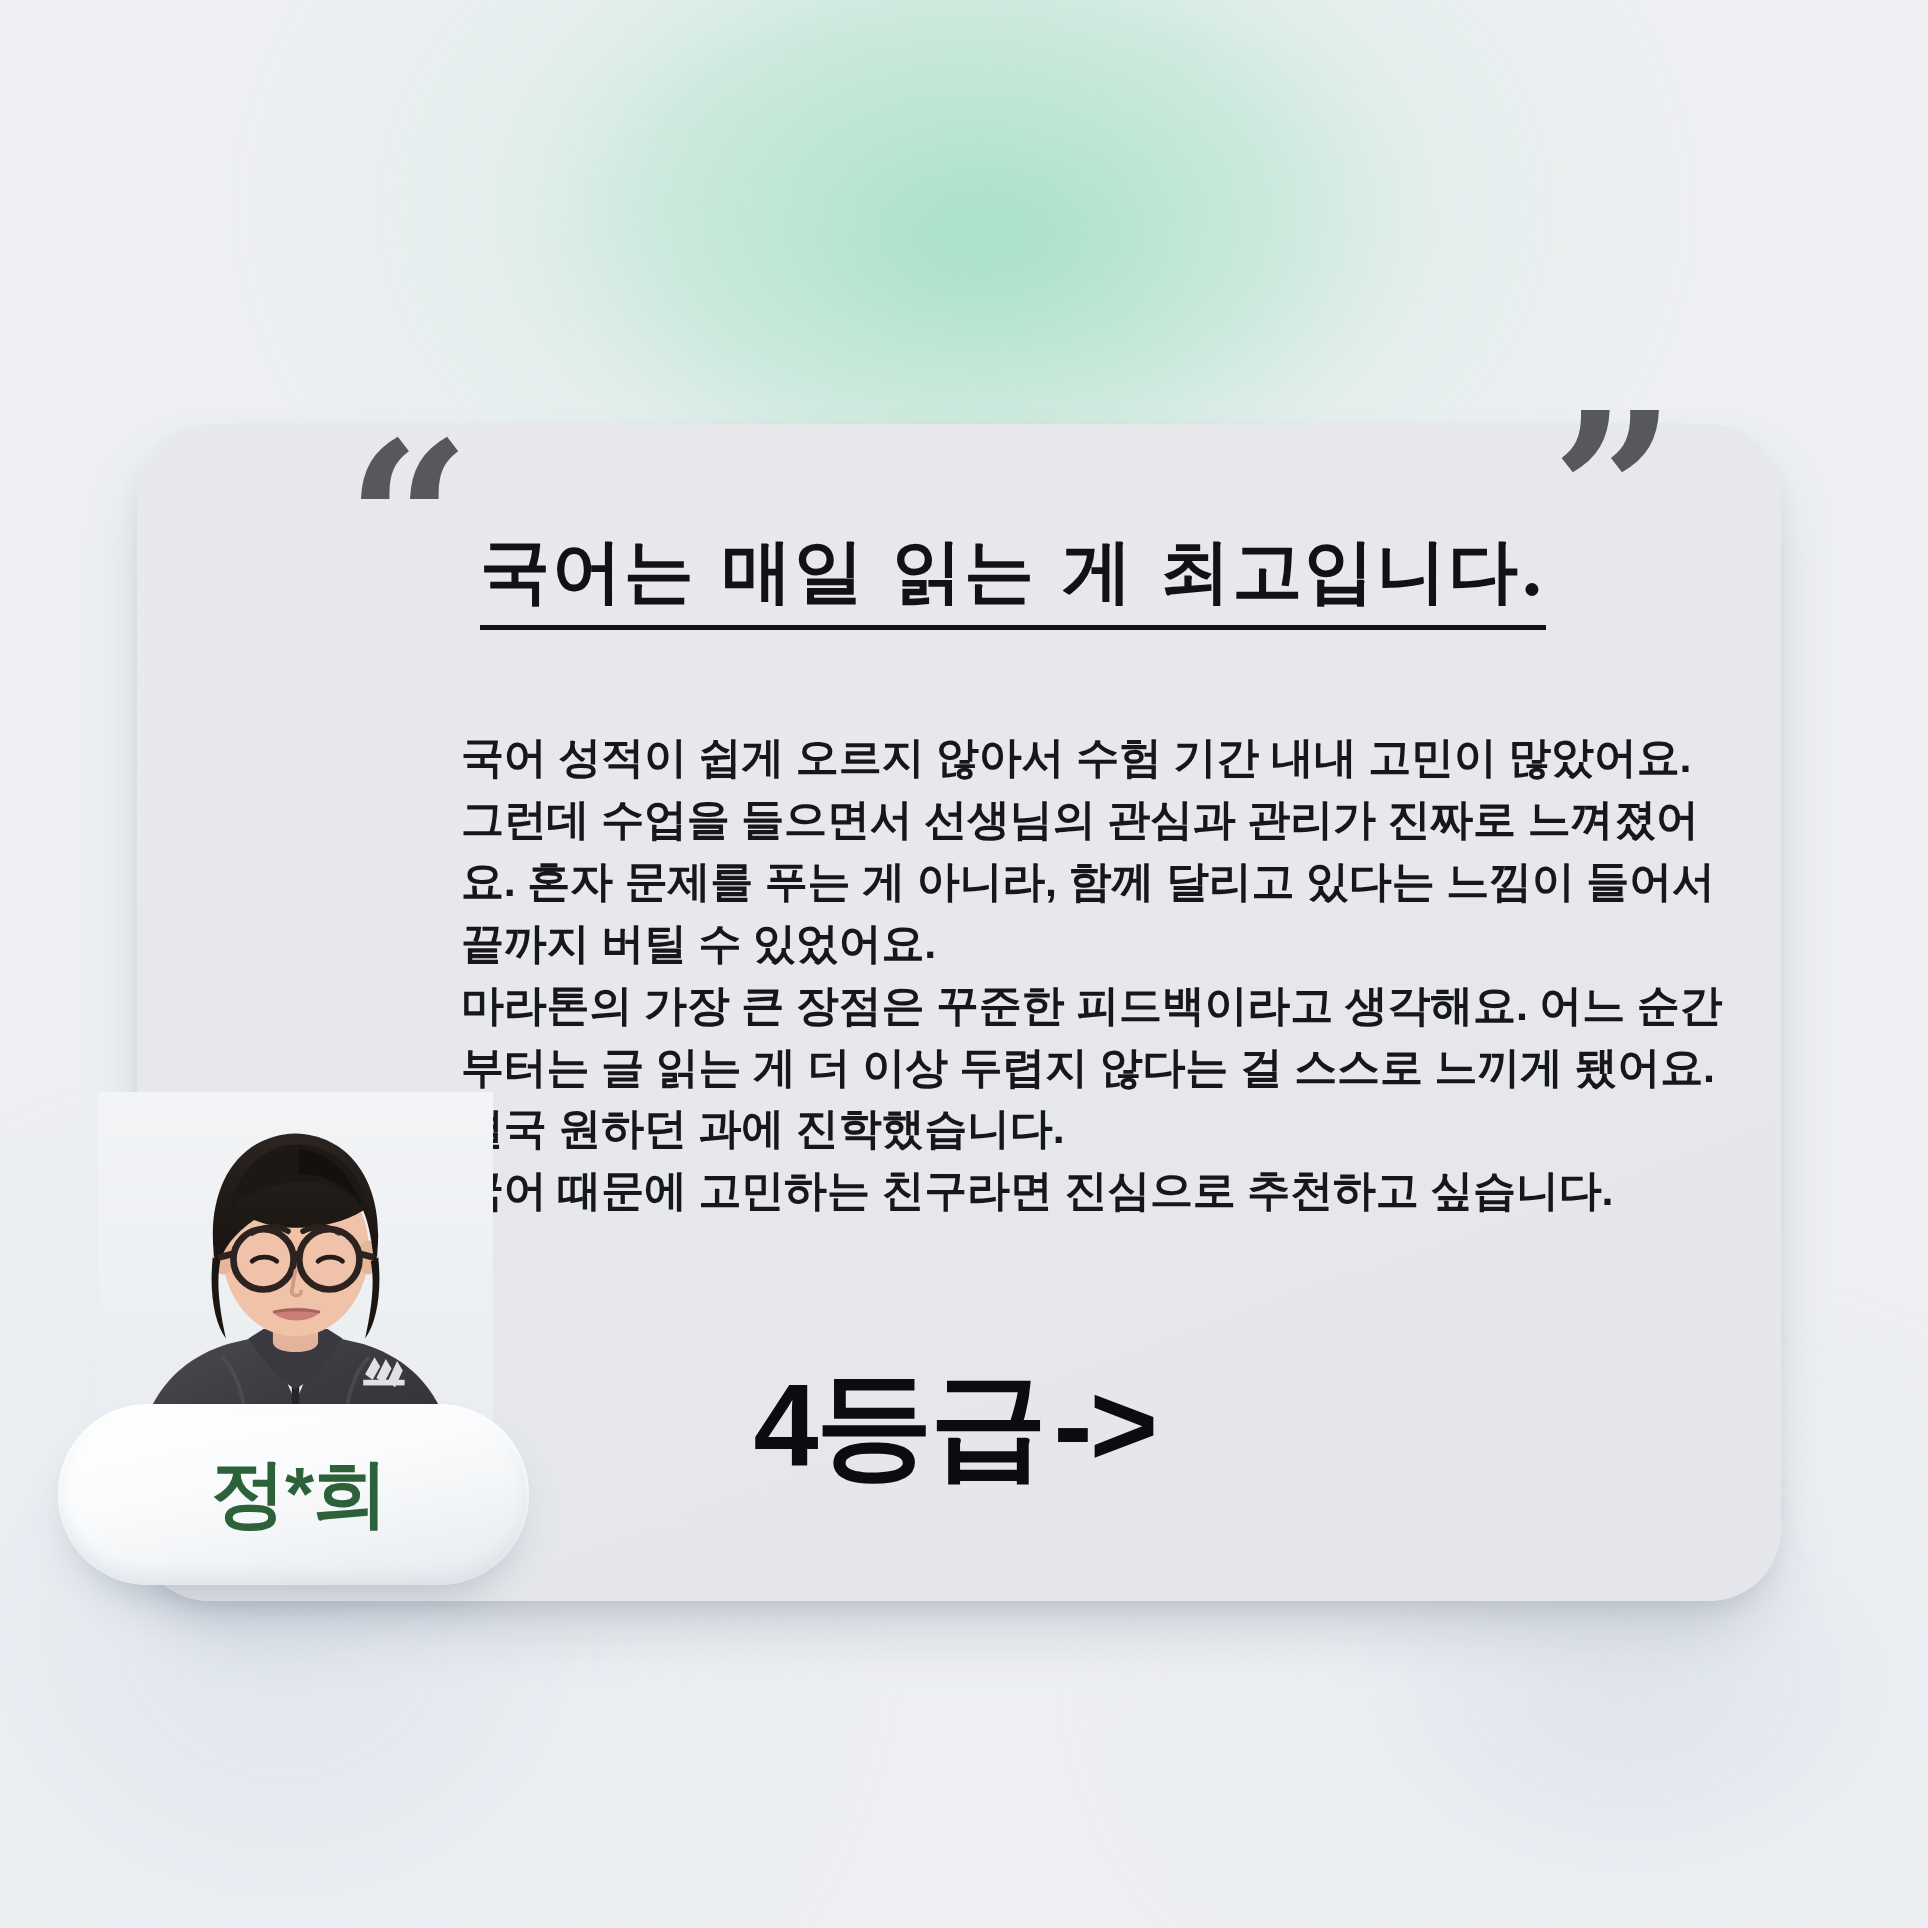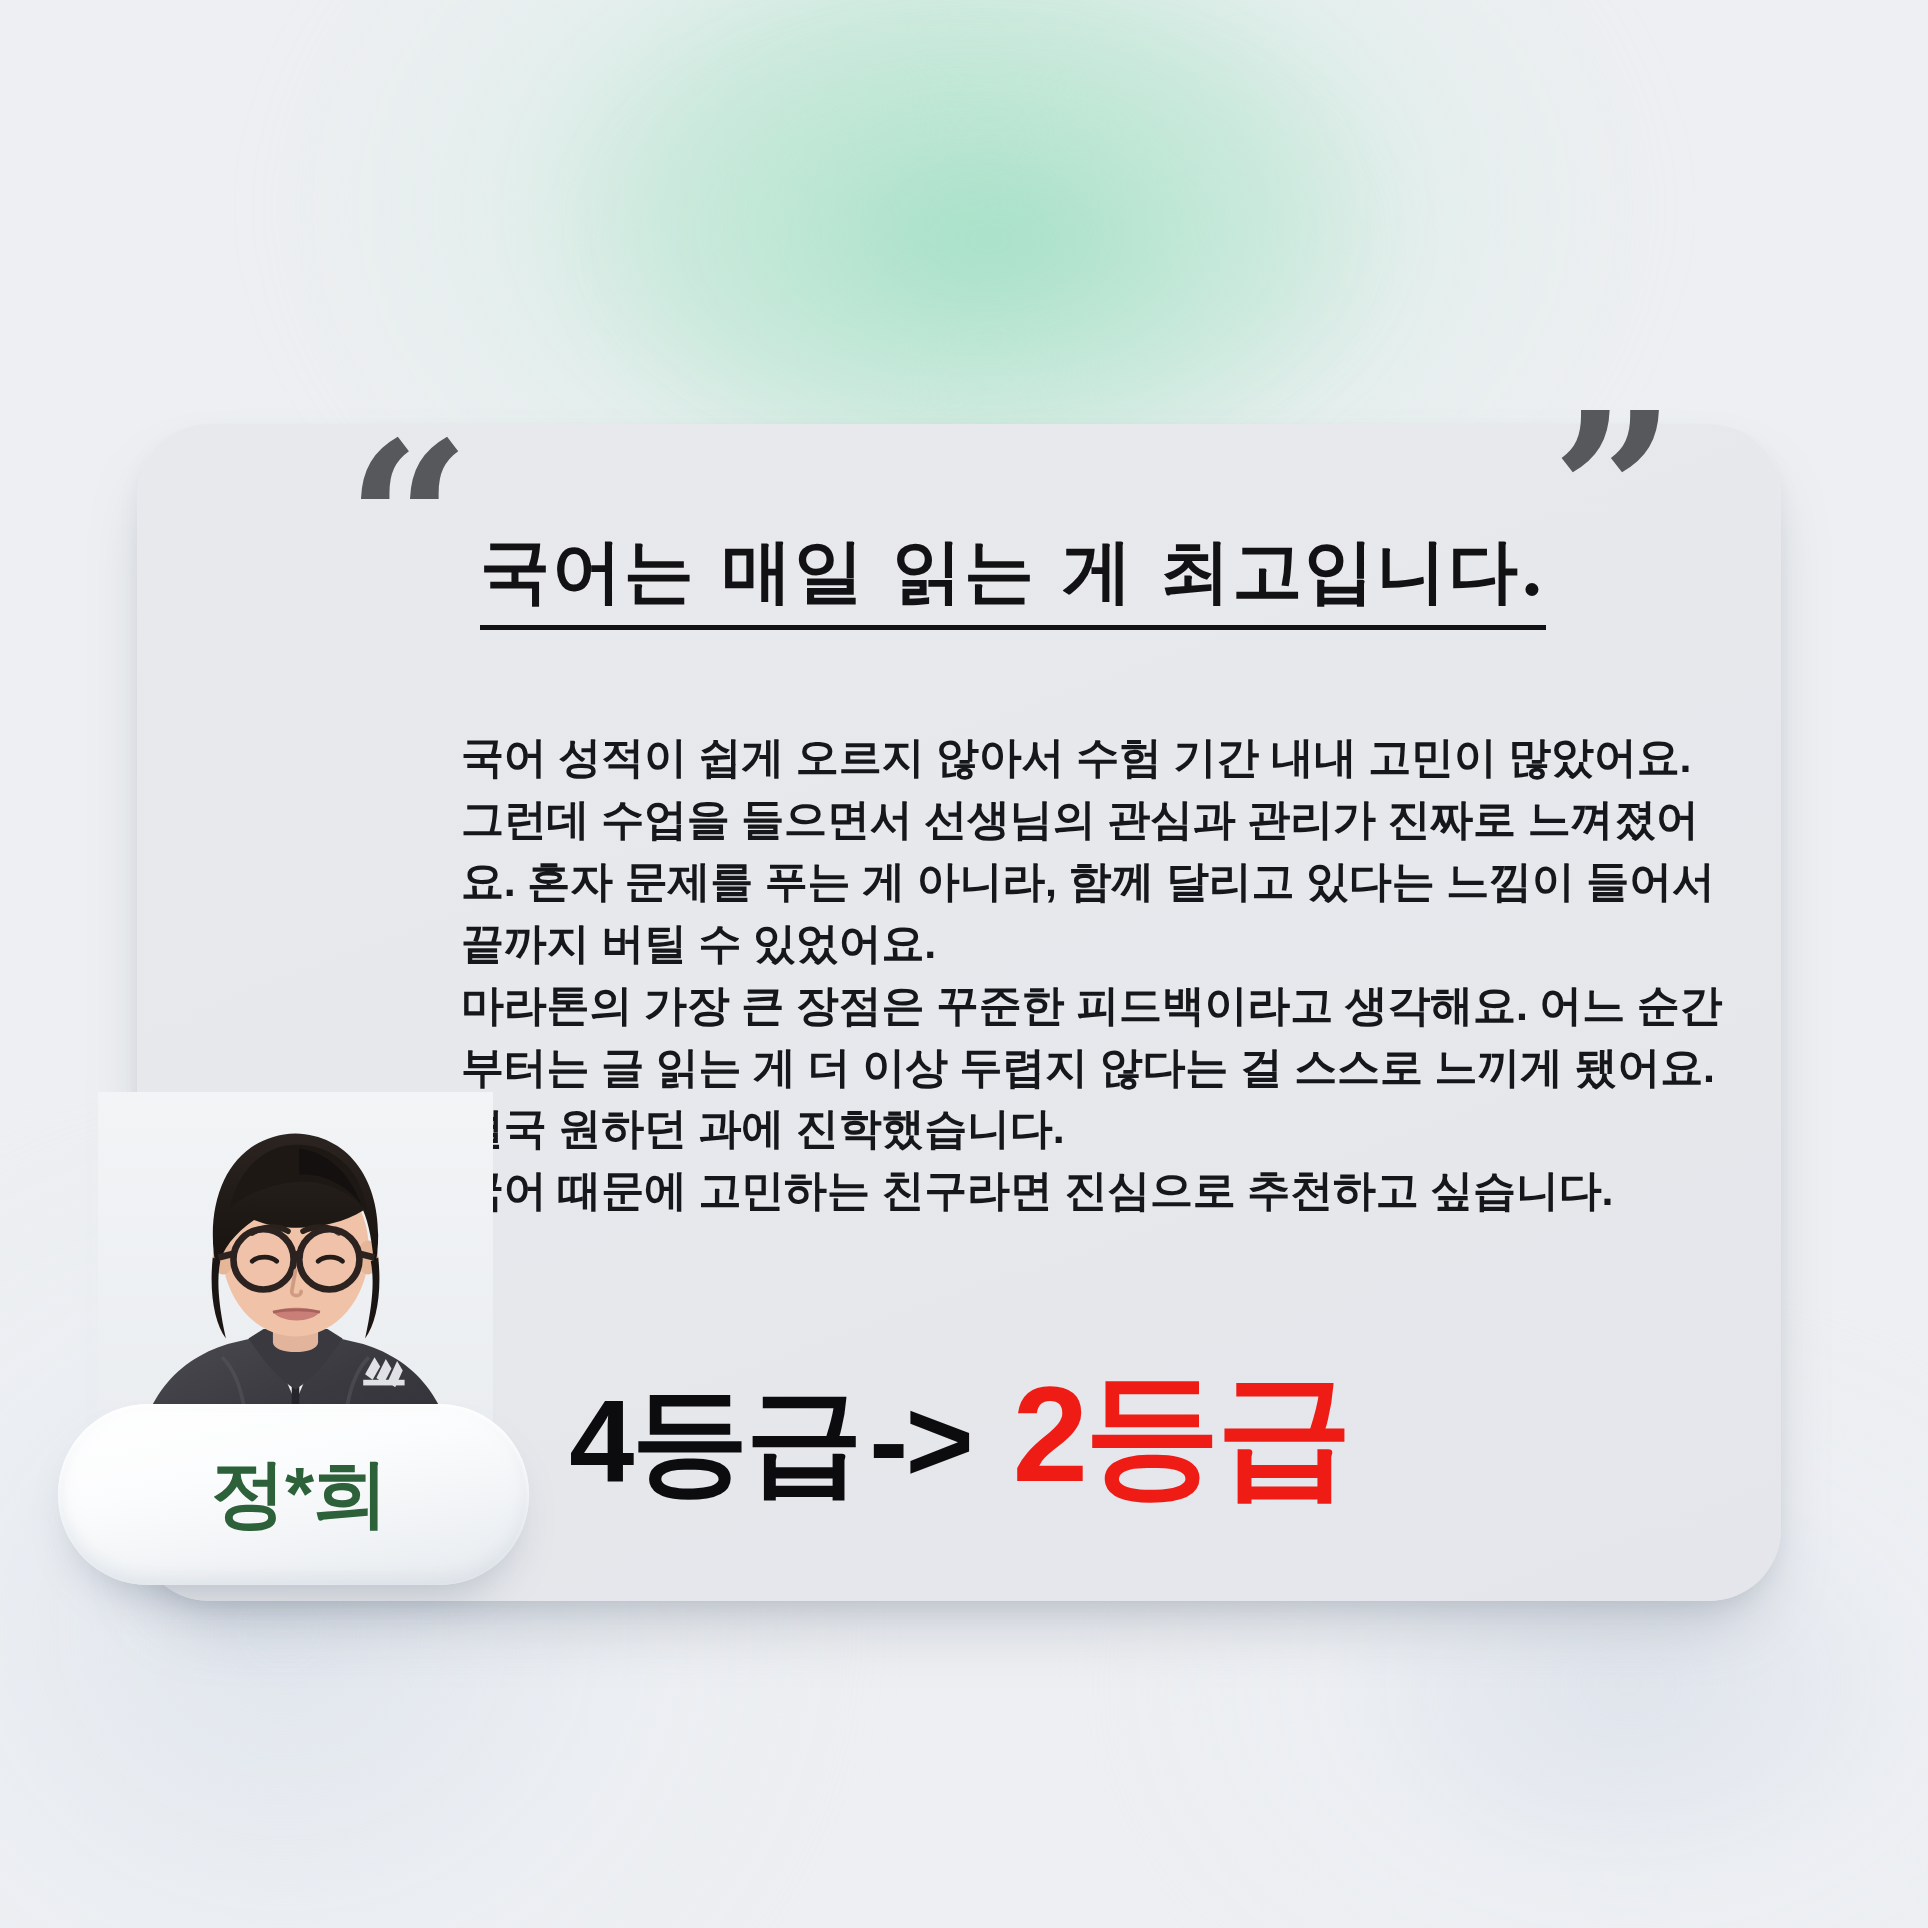--- a/index.html
+++ b/index.html
@@ -228,21 +228,20 @@
     <div class="headline">국어는 매일 읽는 게 최고입니다.</div>
 
     <div class="body-copy">국어 성적이 쉽게 오르지 않아서 수험 기간 내내 고민이 많았어요.
 그런데 수업을 들으면서 선생님의 관심과 관리가 진짜로 느껴졌어요. 혼자 문제를 푸는 게 아니라, 함께 달리고 있다는 느낌이 들어서 끝까지 버틸 수 있었어요.
 마라톤의 가장 큰 장점은 꾸준한 피드백이라고 생각해요. 어느 순간부터는 글 읽는 게 더 이상 두렵지 않다는 걸 스스로 느끼게 됐어요. 결국 원하던 과에 진학했습니다.
 국어 때문에 고민하는 친구라면 진심으로 추천하고 싶습니다.</div>
 
     <div class="grade-banner">
       <span class="grade-before">4등급</span>
       <span class="grade-arrow">-&gt;</span>
-      <span class="grade-after">2등급</span>
     </div>
 
   </div>
 
   <div class="photo-wrap">
     <svg class="photo" viewBox="0 0 420 420" xmlns="http://www.w3.org/2000/svg">
       <defs>
         <clipPath id="photoClip">
           <rect x="0" y="0" width="420" height="420"></rect>
         </clipPath>

